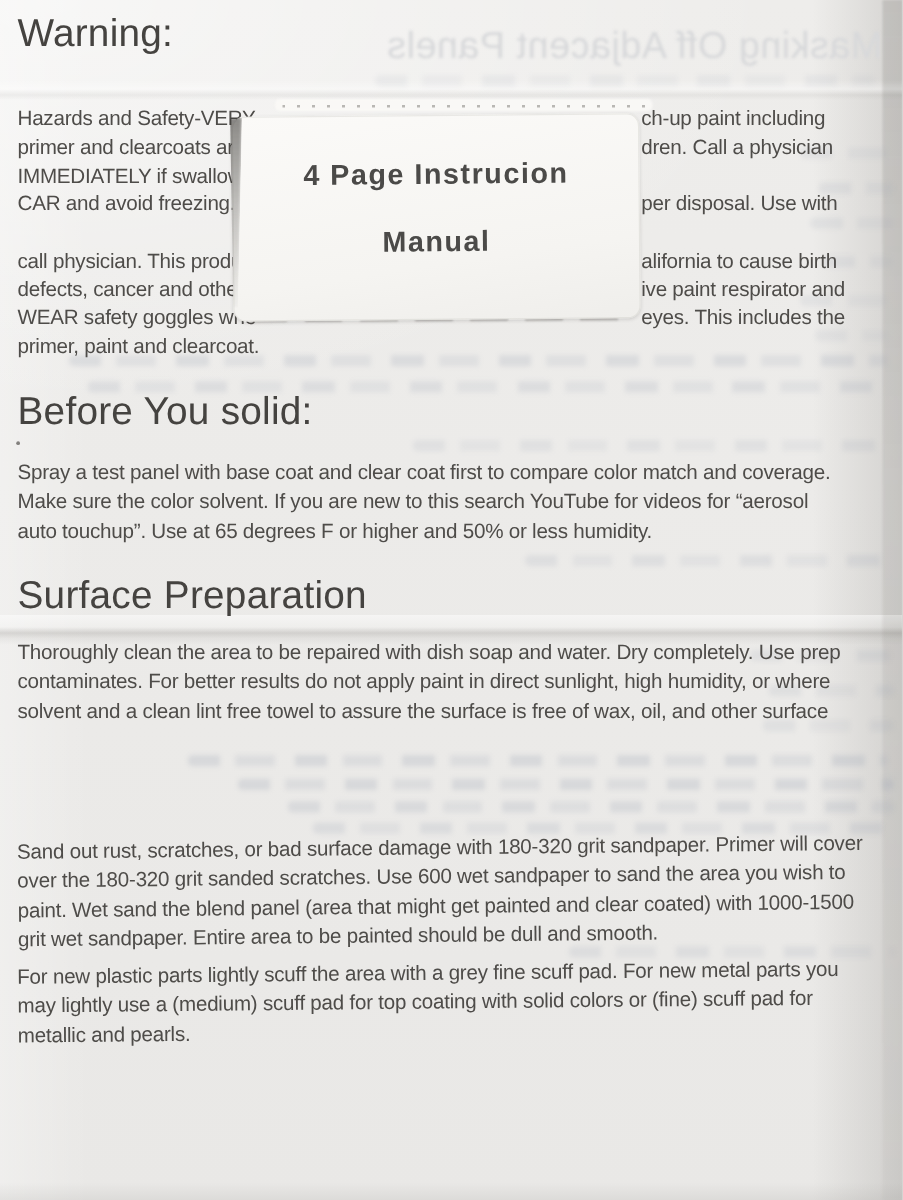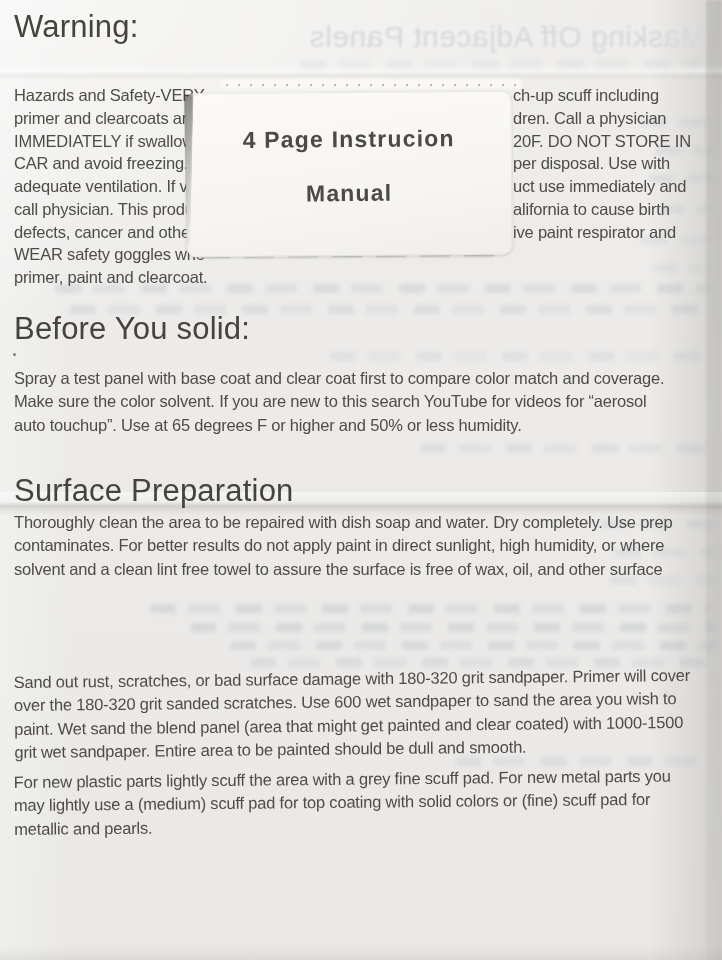--- a/index.html
+++ b/index.html
@@ -88,69 +88,65 @@
   <div class="smudge" style="left:150px;top:604px;width:560px;opacity:.5"></div>
   <div class="smudge" style="left:190px;top:623px;width:525px;opacity:.5"></div>
   <div class="smudge" style="left:230px;top:641px;width:485px;opacity:.45"></div>
   <div class="smudge" style="left:250px;top:658px;width:465px;opacity:.4"></div>
   <div class="smudge" style="left:455px;top:757px;width:260px;opacity:.35"></div>
 
   <div class="h" style="top:9px">Warning:</div>
 
   <div class="wrow" style="top:86px">
       <span class="wl">Hazards and Safety-VERY</span>
-      <span class="wr">ch-up scuff including</span>
+      <span class="wr">ch-up paint including</span>
     </div>
   <div class="wrow" style="top:109px">
       <span class="wl">primer and clearcoats are</span>
       <span class="wr">dren. Call a physician</span>
     </div>
   <div class="wrow" style="top:132px">
       <span class="wl">IMMEDIATELY if swallowed</span>
-      <span class="wr">20F. DO NOT STORE IN</span>
     </div>
   <div class="wrow" style="top:154px">
       <span class="wl">CAR and avoid freezing. </span>
       <span class="wr">per disposal. Use with</span>
-    </div>
-  <div class="wrow" style="top:177px">
-      <span class="wl">adequate ventilation. If v</span>
-      <span class="wr">uct use immediately and</span>
     </div>
   <div class="wrow" style="top:200px">
       <span class="wl">call physician. This produ</span>
       <span class="wr">alifornia to cause birth</span>
     </div>
   <div class="wrow" style="top:223px">
       <span class="wl">defects, cancer and other</span>
       <span class="wr">ive paint respirator and</span>
     </div>
   <div class="wrow" style="top:245px">
       <span class="wl">WEAR safety goggles whe</span>
+      <span class="wr">eyes. This includes the</span>
     </div>
   <div class="wrow" style="top:268px">primer, paint and clearcoat.</div>
 
   <div class="perf-band"></div>
   <div class="perf-dots"></div>
   <div class="sticker-streaks"></div>
   <div class="sticker">
     <div class="sticker-line l1">4 Page Instrucion</div>
     <div class="sticker-line l2">Manual</div>
   </div>
   <div class="sticker-shadow"></div>
 
   <div class="h" style="top:311px">Before You solid:</div>
   <div class="stray-dot"></div>
   <div class="para" style="top:369px">
       <div class="bl">Spray a test panel with base coat and clear coat first to compare color match and coverage.</div>
       <div class="bl">Make sure the color solvent.  If you are new to this search YouTube for videos for “aerosol</div>
       <div class="bl">auto touchup”.  Use at 65 degrees F or higher and 50% or less humidity.</div>
     </div>
 
-  <div class="h" style="top:473px">Surface Preparation</div>
+  <div class="h" style="top:458px">Surface Preparation</div>
   <div class="para" style="top:513px">
       <div class="bl">Thoroughly clean the area to be repaired with dish soap and water.  Dry completely. Use prep</div>
       <div class="bl">contaminates. For better results do not apply paint in direct sunlight, high humidity, or where</div>
       <div class="bl">solvent and a clean lint free towel to assure the surface is free of wax, oil, and other surface</div>
     </div>
 
   <div class="para tilt2" style="top:673px">
       <div class="bl">Sand out rust, scratches, or bad surface damage with 180-320 grit sandpaper. Primer will cover</div>
       <div class="bl">over the 180-320 grit sanded scratches. Use 600 wet sandpaper to sand the area you wish to</div>
       <div class="bl">paint. Wet sand the blend panel (area that might get painted and clear coated) with 1000-1500</div>

